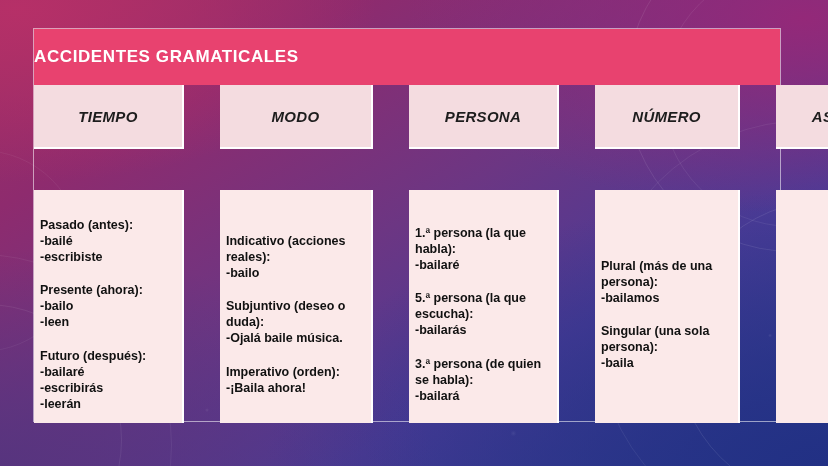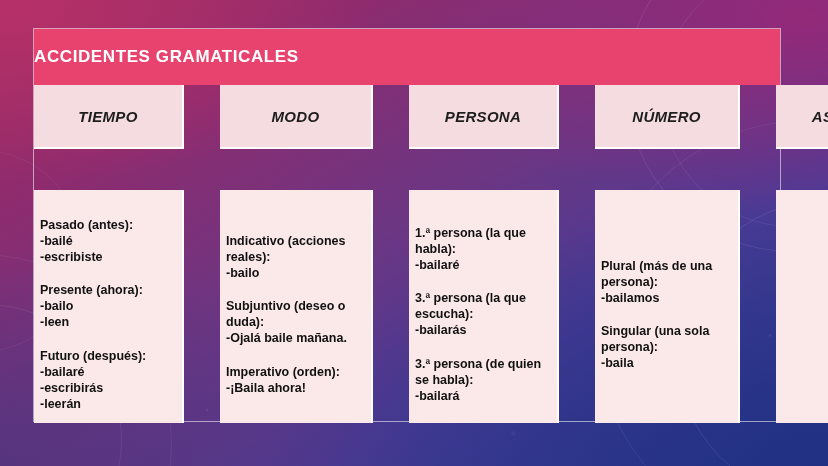--- a/index.html
+++ b/index.html
@@ -191,35 +191,35 @@
         </div>
       </div>
 
       <div class="body-cell">
         <div class="blk">
           <span class="blk-head">Indicativo (acciones reales):</span>
           <span class="blk-line">-bailo</span>
         </div>
         <div class="blk">
           <span class="blk-head">Subjuntivo (deseo o duda):</span>
-          <span class="blk-line">-Ojalá baile mañana.</span>
+          <span class="blk-line">-Ojalá baile música.</span>
         </div>
         <div class="blk">
           <span class="blk-head">Imperativo (orden):</span>
           <span class="blk-line">-¡Baila ahora!</span>
         </div>
       </div>
 
       <div class="body-cell">
         <div class="blk">
           <span class="blk-head">1.ª persona (la que habla):</span>
           <span class="blk-line">-bailaré</span>
         </div>
         <div class="blk">
-          <span class="blk-head">3.ª persona (la que escucha):</span>
+          <span class="blk-head">5.ª persona (la que escucha):</span>
           <span class="blk-line">-bailarás</span>
         </div>
         <div class="blk">
           <span class="blk-head">3.ª persona (de quien se habla):</span>
           <span class="blk-line">-bailará</span>
         </div>
       </div>
 
       <div class="body-cell v-center-cell">
         <div class="blk">

